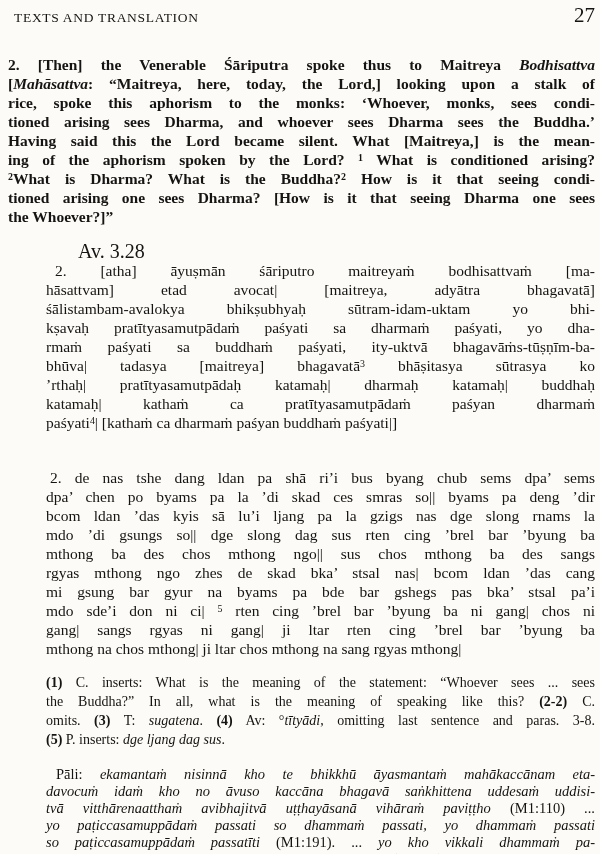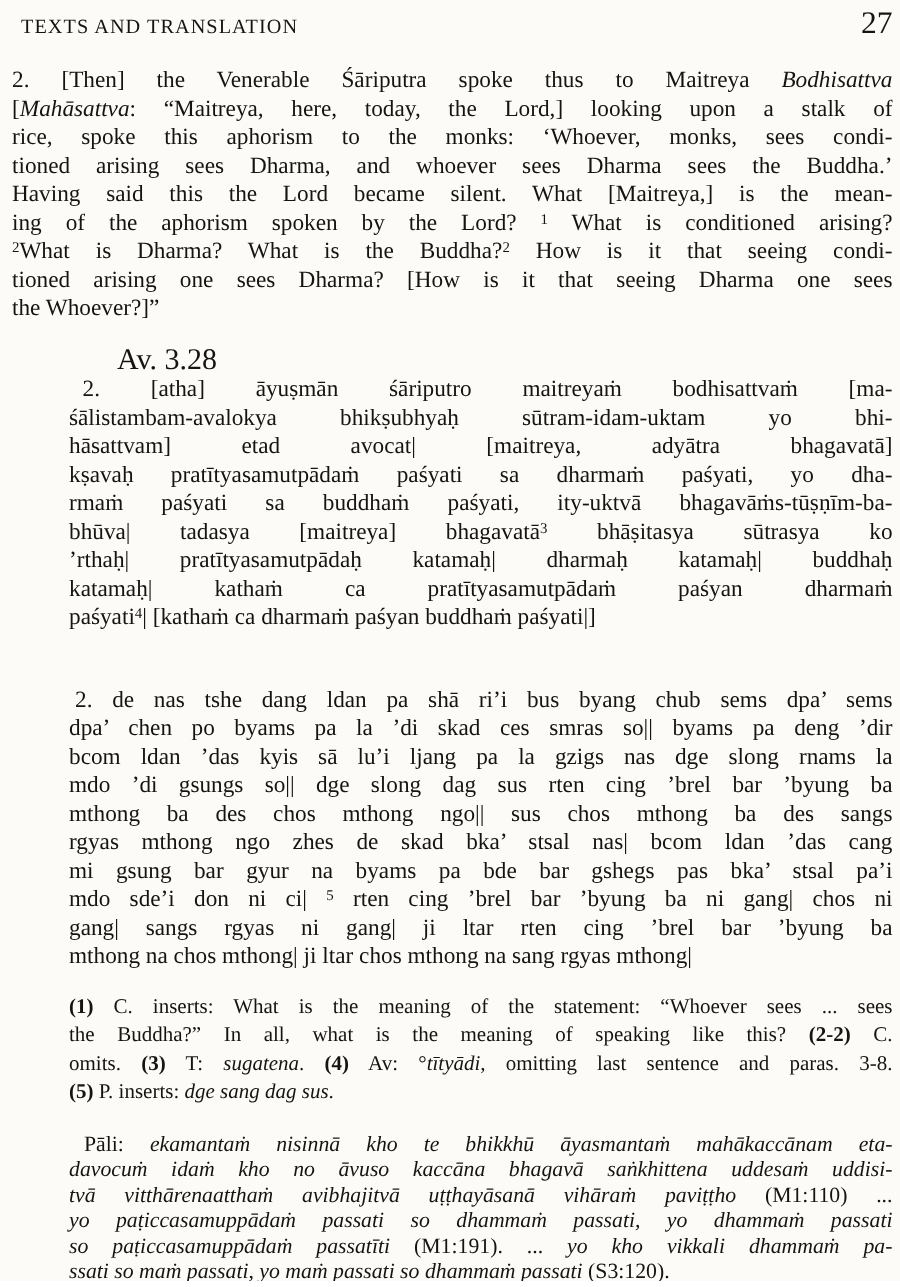--- a/index.html
+++ b/index.html
@@ -29,21 +29,21 @@
     font-size: 13.5px;
     letter-spacing: 0.7px;
   }
   .page-number {
     font-size: 21px;
   }
   .para {
     font-size: 15.5px;
     line-height: 19px;
   }
-  .english { margin-top: 18px; }
+  .english { margin-top: 29px; font-weight: bold; }
   .verse-label {
     margin-top: 16px;
     padding-left: 70px;
     font-size: 20px;
     line-height: 19px;
   }
   .block { margin-left: 38px; }
   .sanskrit .tline:first-child { text-indent: 9px; font-family: Liberation Serif, serif; }
   .tibetan { margin-top: 36px; }
   .tibetan .tline:first-child { text-indent: 4px; }
@@ -90,22 +90,22 @@
       <div class="tline">ing of the aphorism spoken by the Lord? <sup>1</sup> What is conditioned arising?</div>
       <div class="tline"><sup>2</sup>What is Dharma? What is the Buddha?<sup>2</sup> How is it that seeing condi-</div>
       <div class="tline">tioned arising one sees Dharma? [How is it that seeing Dharma one sees</div>
       <div class="tline last">the Whoever?]”</div>
     </div>
 
   <div class="verse-label">Av. 3.28</div>
 
   <div class="para block sanskrit">
       <div class="tline">2. [atha] āyuṣmān śāriputro maitreyaṁ bodhisattvaṁ [ma-</div>
+      <div class="tline">hāsattvam] etad avocat| [maitreya, adyātra bhagavatā]</div>
       <div class="tline">śālistambam-avalokya bhikṣubhyaḥ sūtram-idam-uktam yo bhi-</div>
-      <div class="tline">hāsattvam] etad avocat| [maitreya, adyātra bhagavatā]</div>
       <div class="tline">kṣavaḥ pratītyasamutpādaṁ paśyati sa dharmaṁ paśyati, yo dha-</div>
       <div class="tline">rmaṁ paśyati sa buddhaṁ paśyati, ity-uktvā bhagavāṁs-tūṣṇīm-ba-</div>
       <div class="tline">bhūva| tadasya [maitreya] bhagavatā<sup>3</sup> bhāṣitasya sūtrasya ko</div>
       <div class="tline">’rthaḥ| pratītyasamutpādaḥ katamaḥ| dharmaḥ katamaḥ| buddhaḥ</div>
       <div class="tline">katamaḥ| kathaṁ ca pratītyasamutpādaṁ paśyan dharmaṁ</div>
       <div class="tline last">paśyati<sup>4</sup>| [kathaṁ ca dharmaṁ paśyan buddhaṁ paśyati|]</div>
     </div>
 
   <div class="para block tibetan">
       <div class="tline">2. de nas tshe dang ldan pa shā ri’i bus byang chub sems dpa’ sems</div>
@@ -117,21 +117,21 @@
       <div class="tline">mi gsung bar gyur na byams pa bde bar gshegs pas bka’ stsal pa’i</div>
       <div class="tline">mdo sde’i don ni ci| <sup>5</sup> rten cing ’brel bar ’byung ba ni gang| chos ni</div>
       <div class="tline">gang| sangs rgyas ni gang| ji ltar rten cing ’brel bar ’byung ba</div>
       <div class="tline last">mthong na chos mthong| ji ltar chos mthong na sang rgyas mthong|</div>
     </div>
 
   <div class="para block footnotes">
       <div class="tline"><b>(1)</b> C. inserts: What is the meaning of the statement: “Whoever sees ... sees</div>
       <div class="tline">the Buddha?” In all, what is the meaning of speaking like this? <b>(2-2)</b> C.</div>
       <div class="tline">omits. <b>(3)</b> T: <i>sugatena</i>. <b>(4)</b> Av: °<i>tītyādi</i>, omitting last sentence and paras. 3-8.</div>
-      <div class="tline last"><b>(5)</b> P. inserts: <i>dge sang dag sus</i>.</div>
+      <div class="tline last"><b>(5)</b> P. inserts: <i>dge ljang dag sus</i>.</div>
     </div>
 
   <div class="para block pali">
       <div class="tline">Pāli: <i>ekamantaṁ nisinnā kho te bhikkhū āyasmantaṁ mahākaccānam eta-</i></div>
       <div class="tline"><i>davocuṁ idaṁ kho no āvuso kaccāna bhagavā saṅkhittena uddesaṁ uddisi-</i></div>
       <div class="tline"><i>tvā vitthārenaatthaṁ avibhajitvā uṭṭhayāsanā vihāraṁ paviṭṭho</i> (M1:110) ...</div>
       <div class="tline"><i>yo paṭiccasamuppādaṁ passati so dhammaṁ passati, yo dhammaṁ passati</i></div>
       <div class="tline"><i>so paṭiccasamuppādaṁ passatīti</i> (M1:191). ... <i>yo kho vikkali dhammaṁ pa-</i></div>
       <div class="tline last"><i>ssati so maṁ passati, yo maṁ passati so dhammaṁ passati</i> (S3:120).</div>
     </div>

